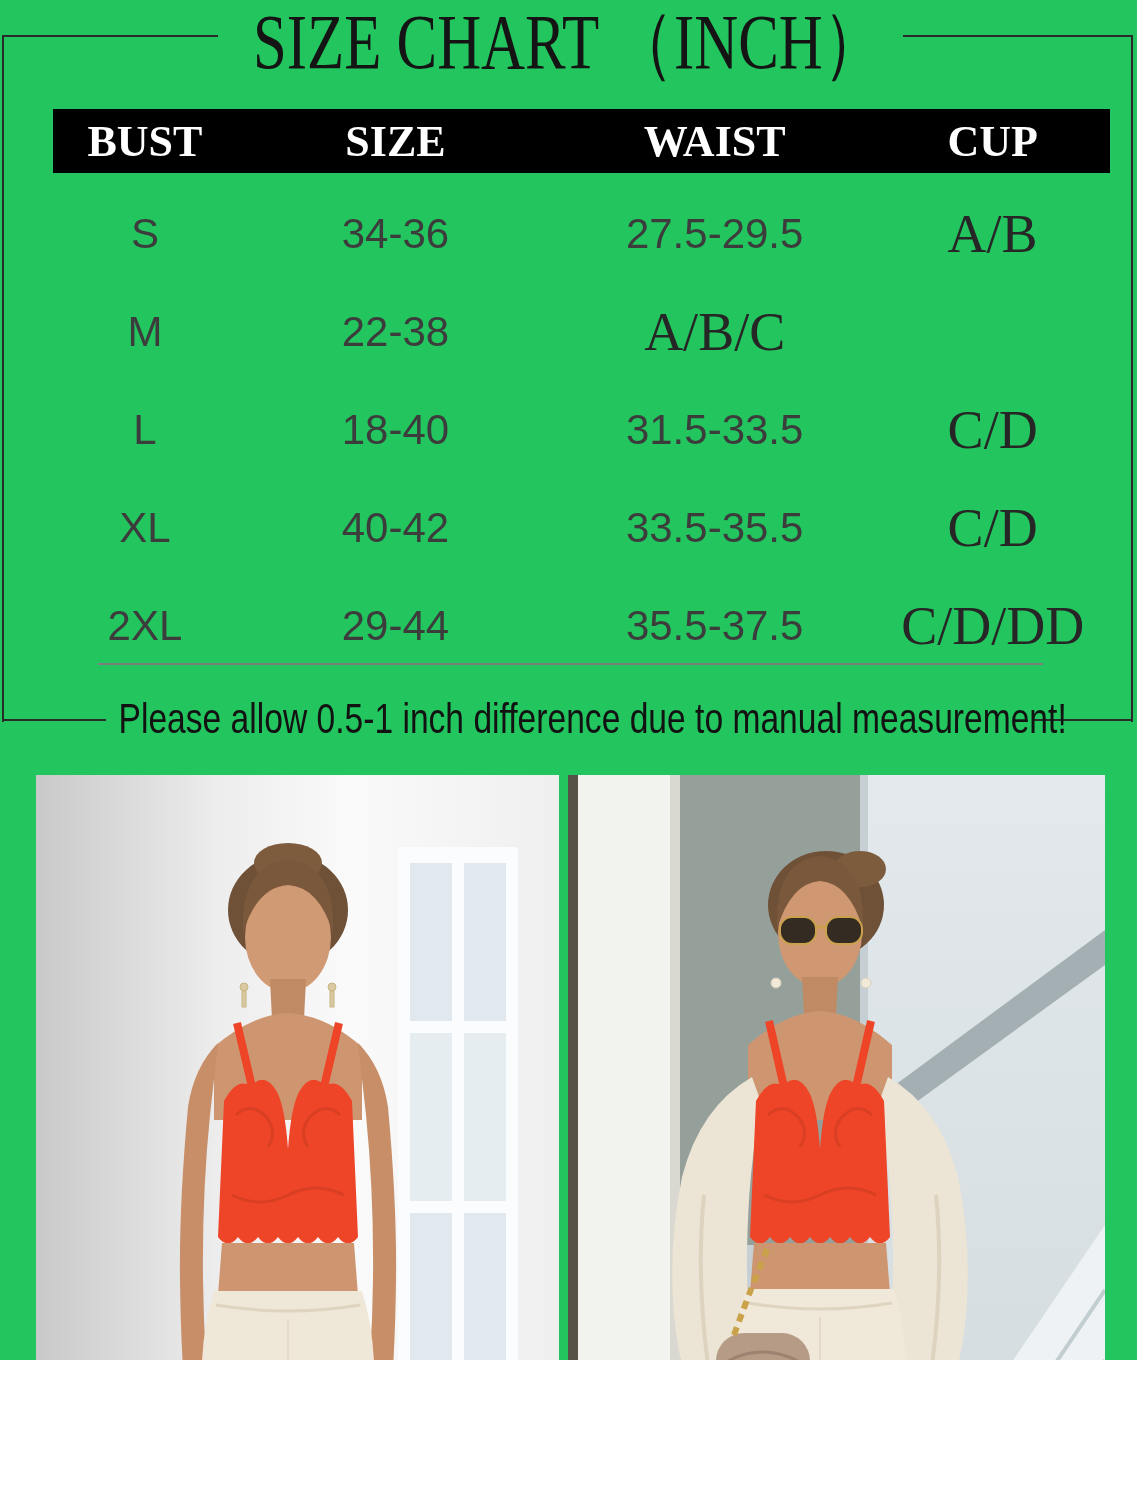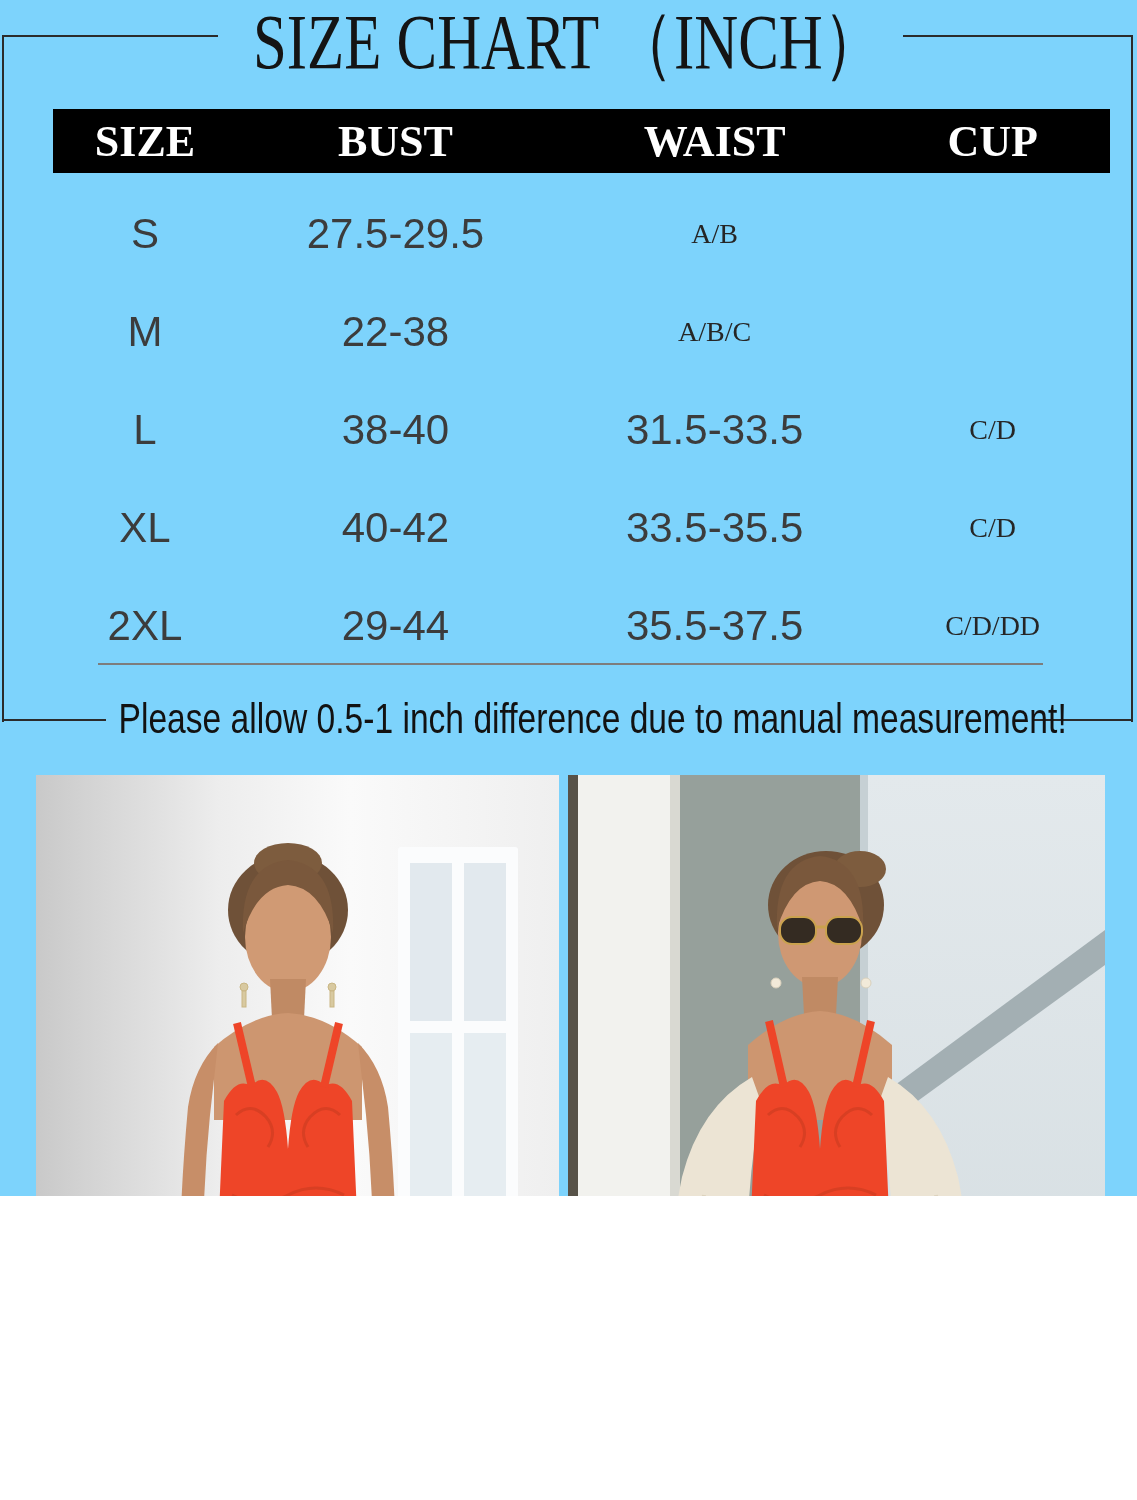--- a/index.html
+++ b/index.html
@@ -1,20 +1,20 @@
 <!DOCTYPE html>
 <html><head>
 <meta charset="utf-8">
 <style>
   html,body{margin:0;padding:0;background:#ffffff;}
   .page{
     position:relative;
-    width:1137px;height:1196px;
+    width:1137px;height:1360px;
     margin:0 auto;
-    background:#7dd3fc;
+    background:#22c55e;
     overflow:hidden;
     font-family:"Liberation Serif", serif;
   }
   
   .frame-line{position:absolute;background:#2b2b2b;}
   .frame-top-left{top:35px;left:2px;width:216px;height:2px;}
   .frame-top-right{top:35px;right:4px;width:230px;height:2px;}
   .frame-left{top:35px;left:2px;width:2px;height:687px;}
   .frame-right{top:35px;right:4px;width:2px;height:687px;}
   .frame-bottom-left{top:719px;left:2px;width:104px;height:2px;}
@@ -48,21 +48,21 @@
     display:grid;grid-template-columns:17.4% 30% 30.4% 22.2%;
     height:98px;align-items:center;
   }
   .trow .cell{
     text-align:center;
     font-family:"Liberation Sans", sans-serif;
     font-size:42px;color:#3c3c3c;
   }
   .trow .cell.cup{
     font-family:"Liberation Serif", serif;
-    font-size:28px;color:#262626;
+    font-size:54px;color:#262626;
   }
   .table-rule{
     position:absolute;left:98px;top:663px;width:945px;height:2px;
     background:#7d7d7d;
   }
 
   
   .note-wrap{
     position:absolute;top:688px;left:0;width:100%;height:62px;
     text-align:center;line-height:62px;
@@ -92,39 +92,40 @@
   <div class="frame-line frame-right"></div>
   <div class="frame-line frame-bottom-left"></div>
   <div class="frame-line frame-bottom-right"></div>
 
   <div class="title-wrap">
     <span class="title-text">SIZE CHART （INCH）</span>
   </div>
 
   <div class="size-table">
     <div class="thead">
+      <div class="hcell">BUST</div>
       <div class="hcell">SIZE</div>
-      <div class="hcell">BUST</div>
       <div class="hcell">WAIST</div>
       <div class="hcell">CUP</div>
     </div>
     <div class="tbody">
       <div class="trow">
         <div class="cell">S</div>
+        <div class="cell">34-36</div>
         <div class="cell">27.5-29.5</div>
         <div class="cell cup">A/B</div>
       </div>
       <div class="trow">
         <div class="cell">M</div>
         <div class="cell">22-38</div>
         <div class="cell cup">A/B/C</div>
       </div>
       <div class="trow">
         <div class="cell">L</div>
-        <div class="cell">38-40</div>
+        <div class="cell">18-40</div>
         <div class="cell">31.5-33.5</div>
         <div class="cell cup">C/D</div>
       </div>
       <div class="trow">
         <div class="cell">XL</div>
         <div class="cell">40-42</div>
         <div class="cell">33.5-35.5</div>
         <div class="cell cup">C/D</div>
       </div>
       <div class="trow">

